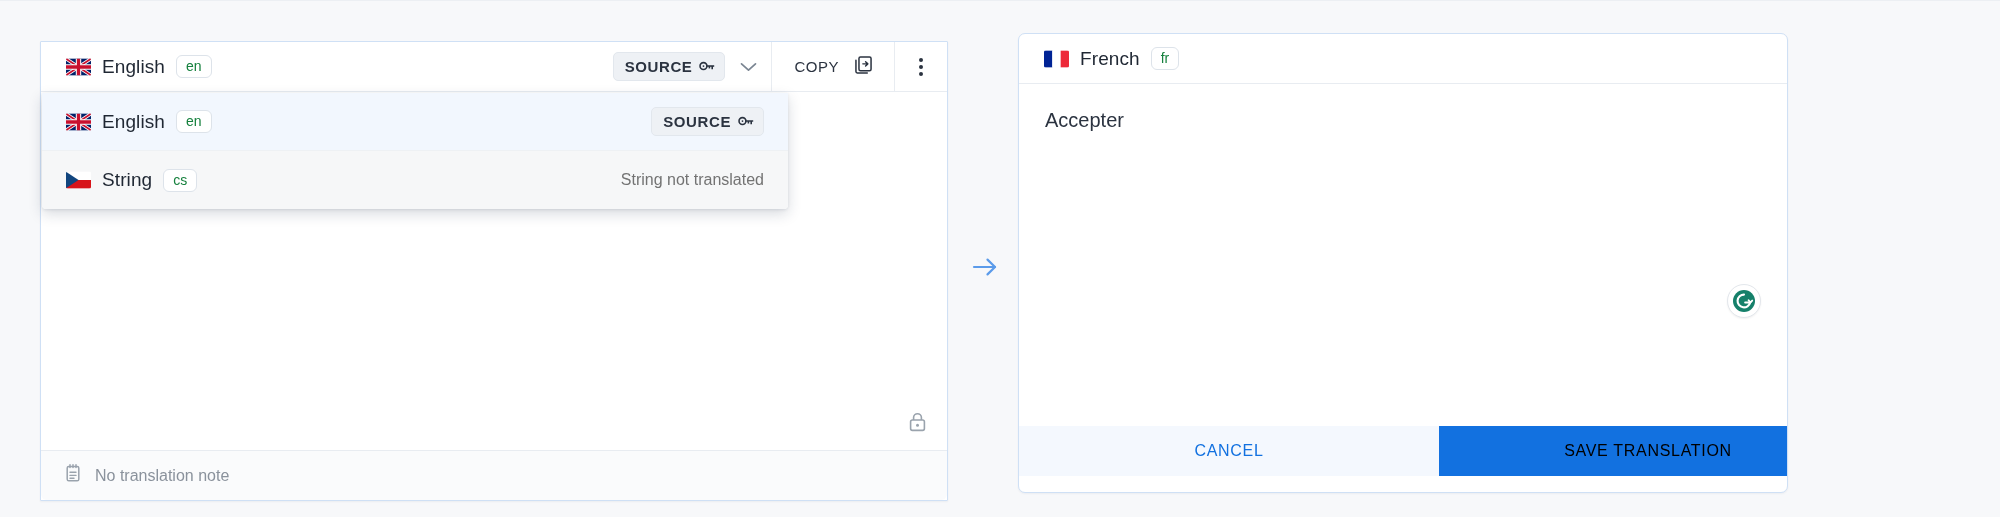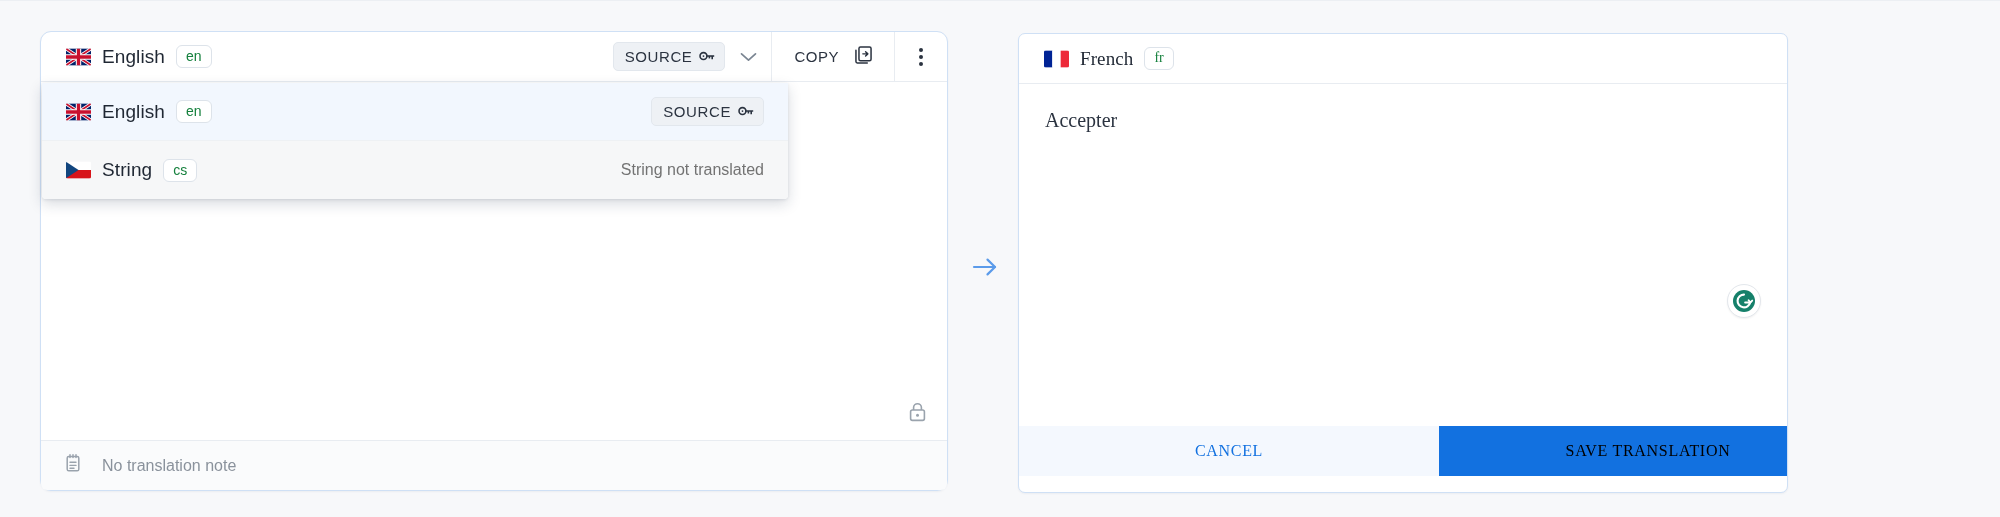--- a/index.html
+++ b/index.html
@@ -15,26 +15,26 @@
     position: relative;
     width: 2000px;
     height: 517px;
     background: #f7f8fa;
   }
 
   
   .left-panel {
     position: absolute;
     left: 40px;
-    top: 31px;
+    top: 41px;
     width: 908px;
     height: 460px;
     background: #ffffff;
     border: 1px solid #cfe0f5;
-    border-radius: 11px;
+    border-radius: 1px;
     box-shadow: 0 1px 2px rgba(16,38,72,0.05);
   }
 
   .src-header {
     position: relative;
     height: 50px;
     display: flex;
     align-items: center;
     border-bottom: 1px solid #e8ecf1;
   }
@@ -82,21 +82,21 @@
     display: inline-flex;
     align-items: center;
     gap: 7px;
     background: #eef1f5;
     border: 1px solid #e2e7ed;
     border-radius: 5px;
     padding: 5px 9px 5px 11px;
     font-size: 15px;
     letter-spacing: 0.6px;
     color: #2b3340;
-    font-weight: 400;
+    font-weight: 700;
     white-space: nowrap;
   }
   .source-badge svg { display:block; }
 
   .chev-btn {
     width: 46px;
     height: 50px;
     display: flex;
     align-items: center;
     justify-content: center;
@@ -152,21 +152,21 @@
     color: #9aa3ad;
   }
 
   .src-footer {
     height: 50px;
     border-top: 1px solid #e8ecf1;
     background: #fafbfc;
     display: flex;
     align-items: center;
     padding-left: 24px;
-    gap: 21px;
+    gap: 14px;
     border-radius: 0 0 6px 6px;
   }
   .note-text {
     font-size: 16px;
     color: #8a929c;
   }
 
   
   .lang-dropdown {
     position: absolute;
@@ -219,21 +219,20 @@
     position: absolute;
     left: 1018px;
     top: 33px;
     width: 770px;
     height: 460px;
     background: #ffffff;
     border: 1px solid #cfe0f5;
     border-radius: 7px;
     box-shadow: 0 1px 2px rgba(16,38,72,0.05);
     overflow: hidden;
-    font-family: Liberation Serif, serif;
   }
 
   .tgt-header {
     height: 50px;
     display: flex;
     align-items: center;
     border-bottom: 1px solid #e8ecf1;
   }
 
   .tgt-body {

